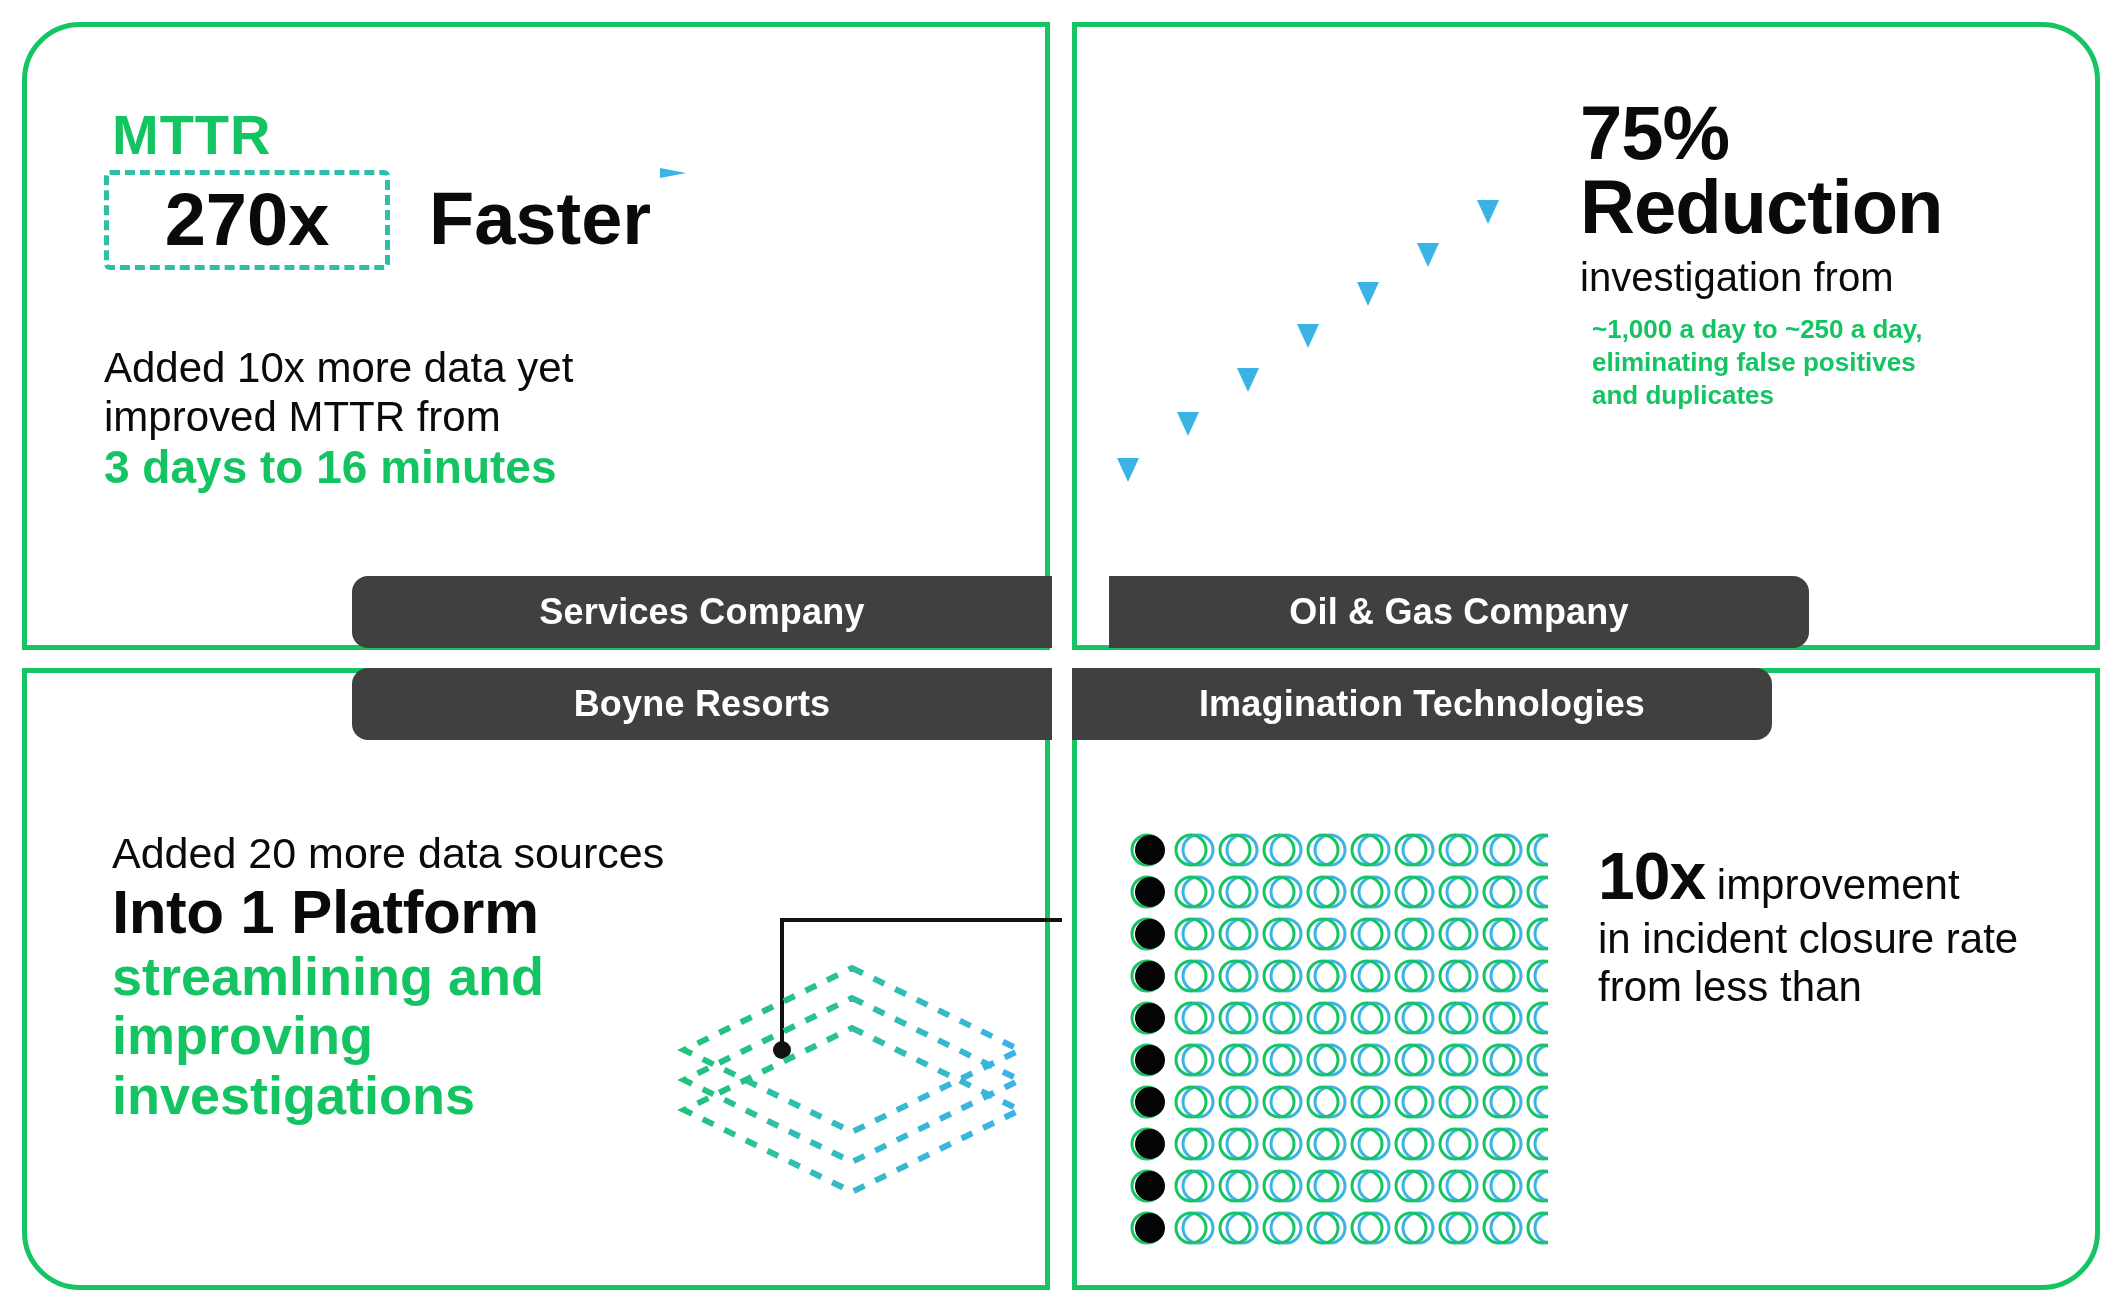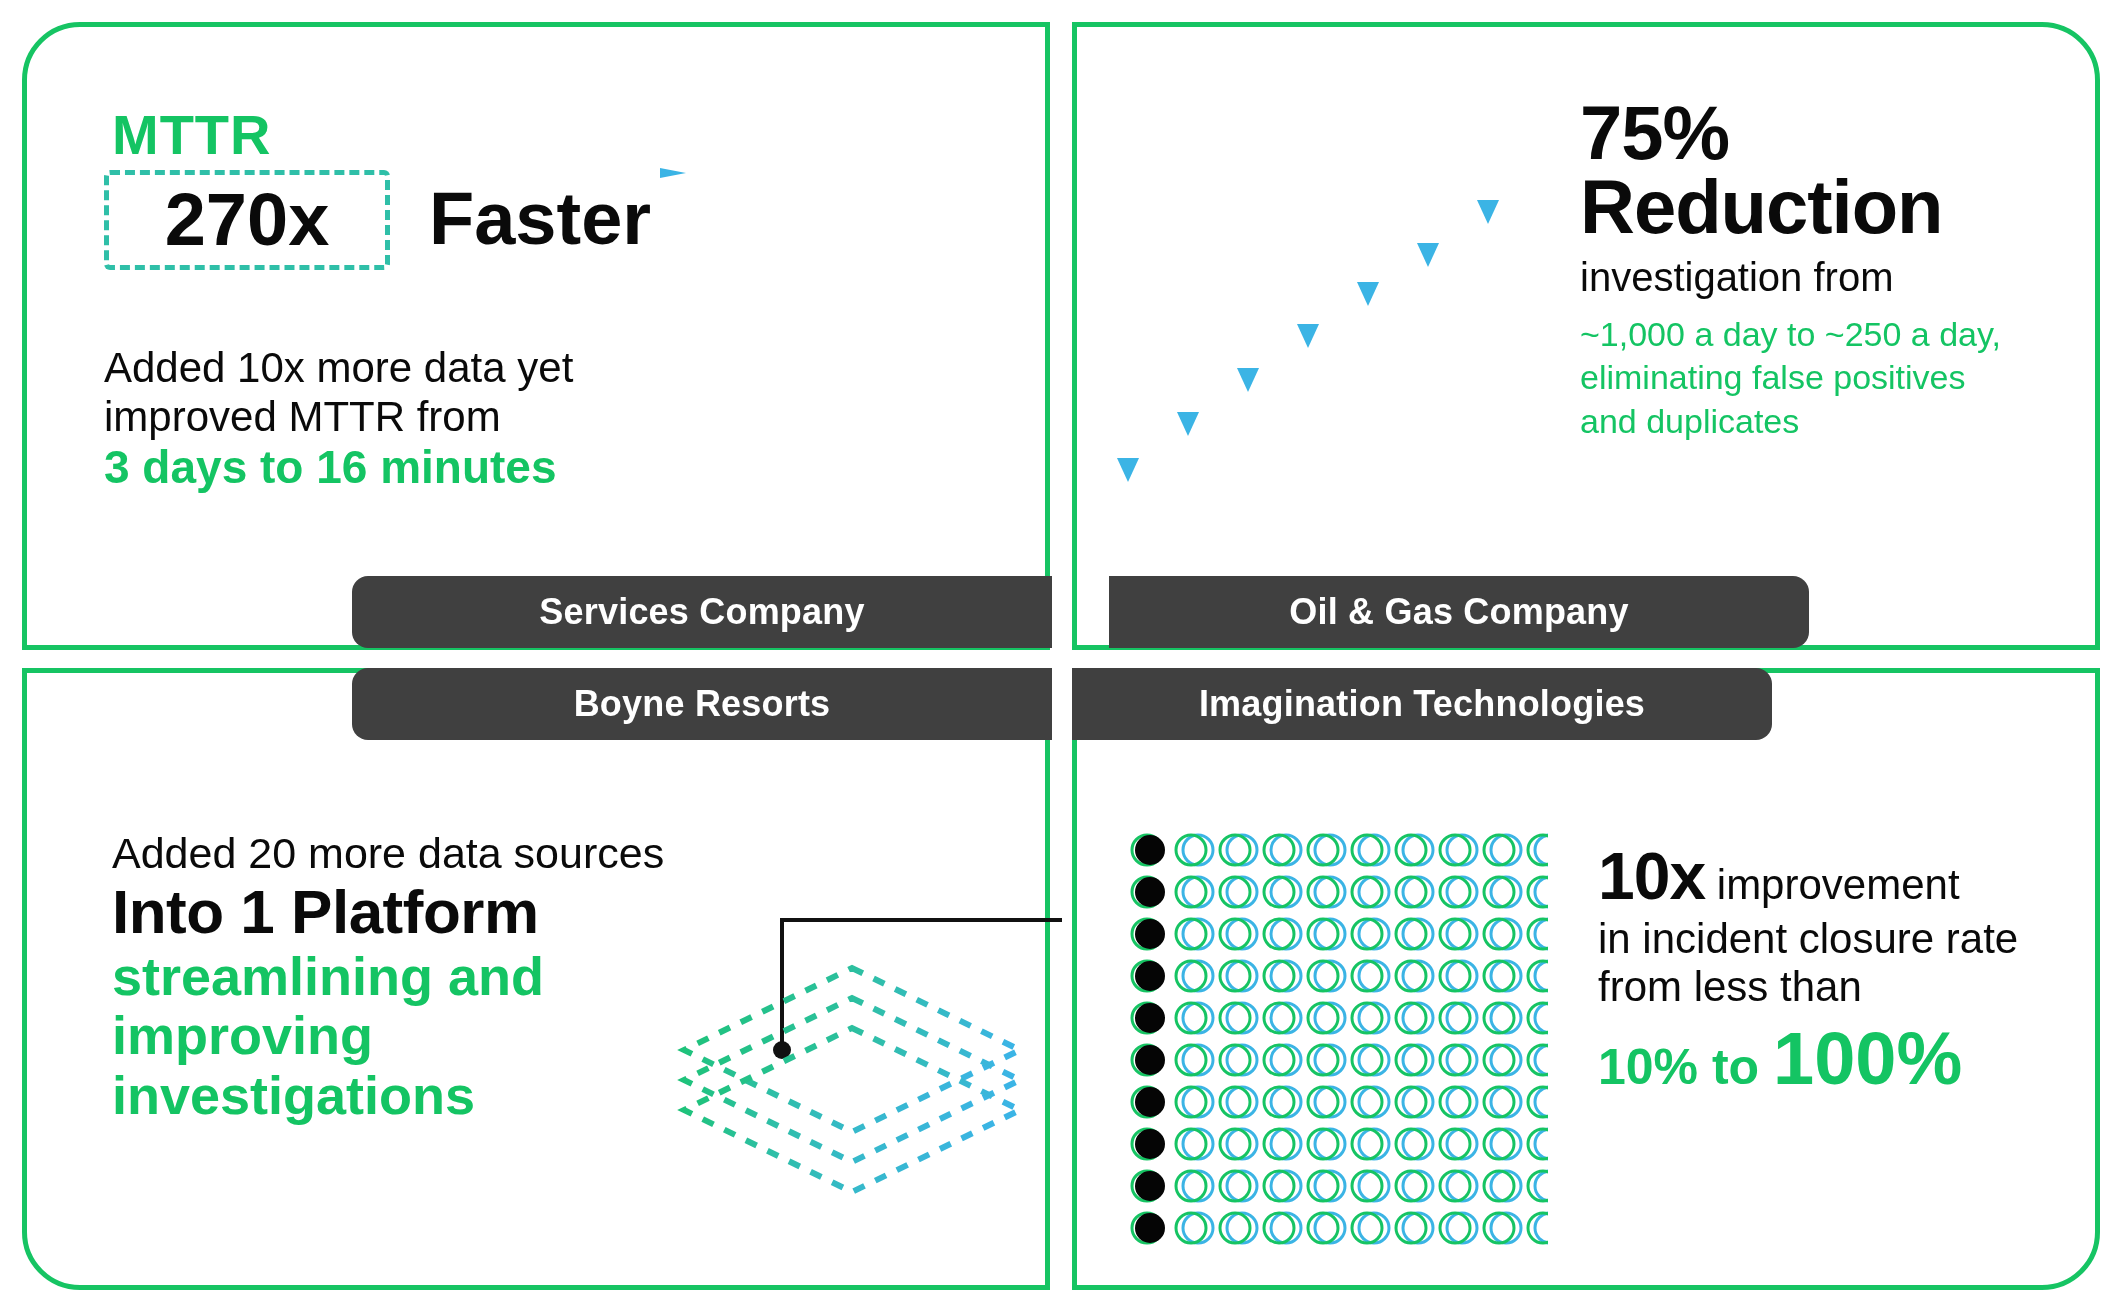--- a/index.html
+++ b/index.html
@@ -56,21 +56,21 @@
   .q1-arrowline{position:absolute;left:104px;top:168px;width:590px;height:10px;}
   .q1-body{position:absolute;left:104px;top:336px;width:620px;
     font-size:42px;line-height:1.16;color:#0a0a0a;font-weight:500;margin-top:8px;}
   .q1-body .grn{color:#14c463;font-weight:bold;font-size:46px;}
 
   
   .q2-arrows{position:absolute;left:1110px;top:100px;width:420px;height:400px;}
   .q2-text{position:absolute;left:1580px;top:96px;width:510px;}
   .q2-big{font-size:76px;font-weight:bold;color:#0a0a0a;line-height:0.98;letter-spacing:-1px;}
   .q2-sub{font-size:40px;font-weight:500;color:#0a0a0a;line-height:1.14;margin-top:10px;}
-  .q2-green{font-size:34px;font-weight:normal;color:#14c463;line-height:1.28;margin-top:12px;}
+  .q2-green{font-size:26px;font-weight:bold;color:#14c463;line-height:1.28;margin-top:12px;margin-left:12px;}
 
   
   .q3-text{position:absolute;left:112px;top:830px;width:660px;}
   .q3-l1{font-size:43px;font-weight:500;color:#0a0a0a;line-height:1.1;}
   .q3-l2{font-size:62px;font-weight:bold;color:#0a0a0a;line-height:1.12;letter-spacing:-.5px;}
   .q3-l3{font-size:54px;font-weight:bold;color:#14c463;line-height:1.1;}
   .q3-diamond{position:absolute;left:672px;top:890px;width:400px;height:320px;}
 
   
   .q4-grid{position:absolute;left:1128px;top:828px;width:420px;height:440px;}
@@ -414,23 +414,20 @@
       </g>
   </svg>
 
   <div class="q4-text">
     <div class="q4-l1">
       <span class="xl">10x</span>
       <span>improvement</span>
     </div>
     <div class="q4-l1">in incident closure rate</div>
     <div class="q4-l1">from less than</div>
-    <div class="q4-l2">
-      <span>10% to </span><span class="huge">100%</span>
-    </div>
   </div>
 
   <div class="tagbar tag-services">Services Company</div>
   <div class="tagbar tag-oil">Oil &amp; Gas Company</div>
   <div class="tagbar tag-boyne">Boyne Resorts</div>
   <div class="tagbar tag-imag">Imagination Technologies</div>
 
 </div>
 
 </body></html>

